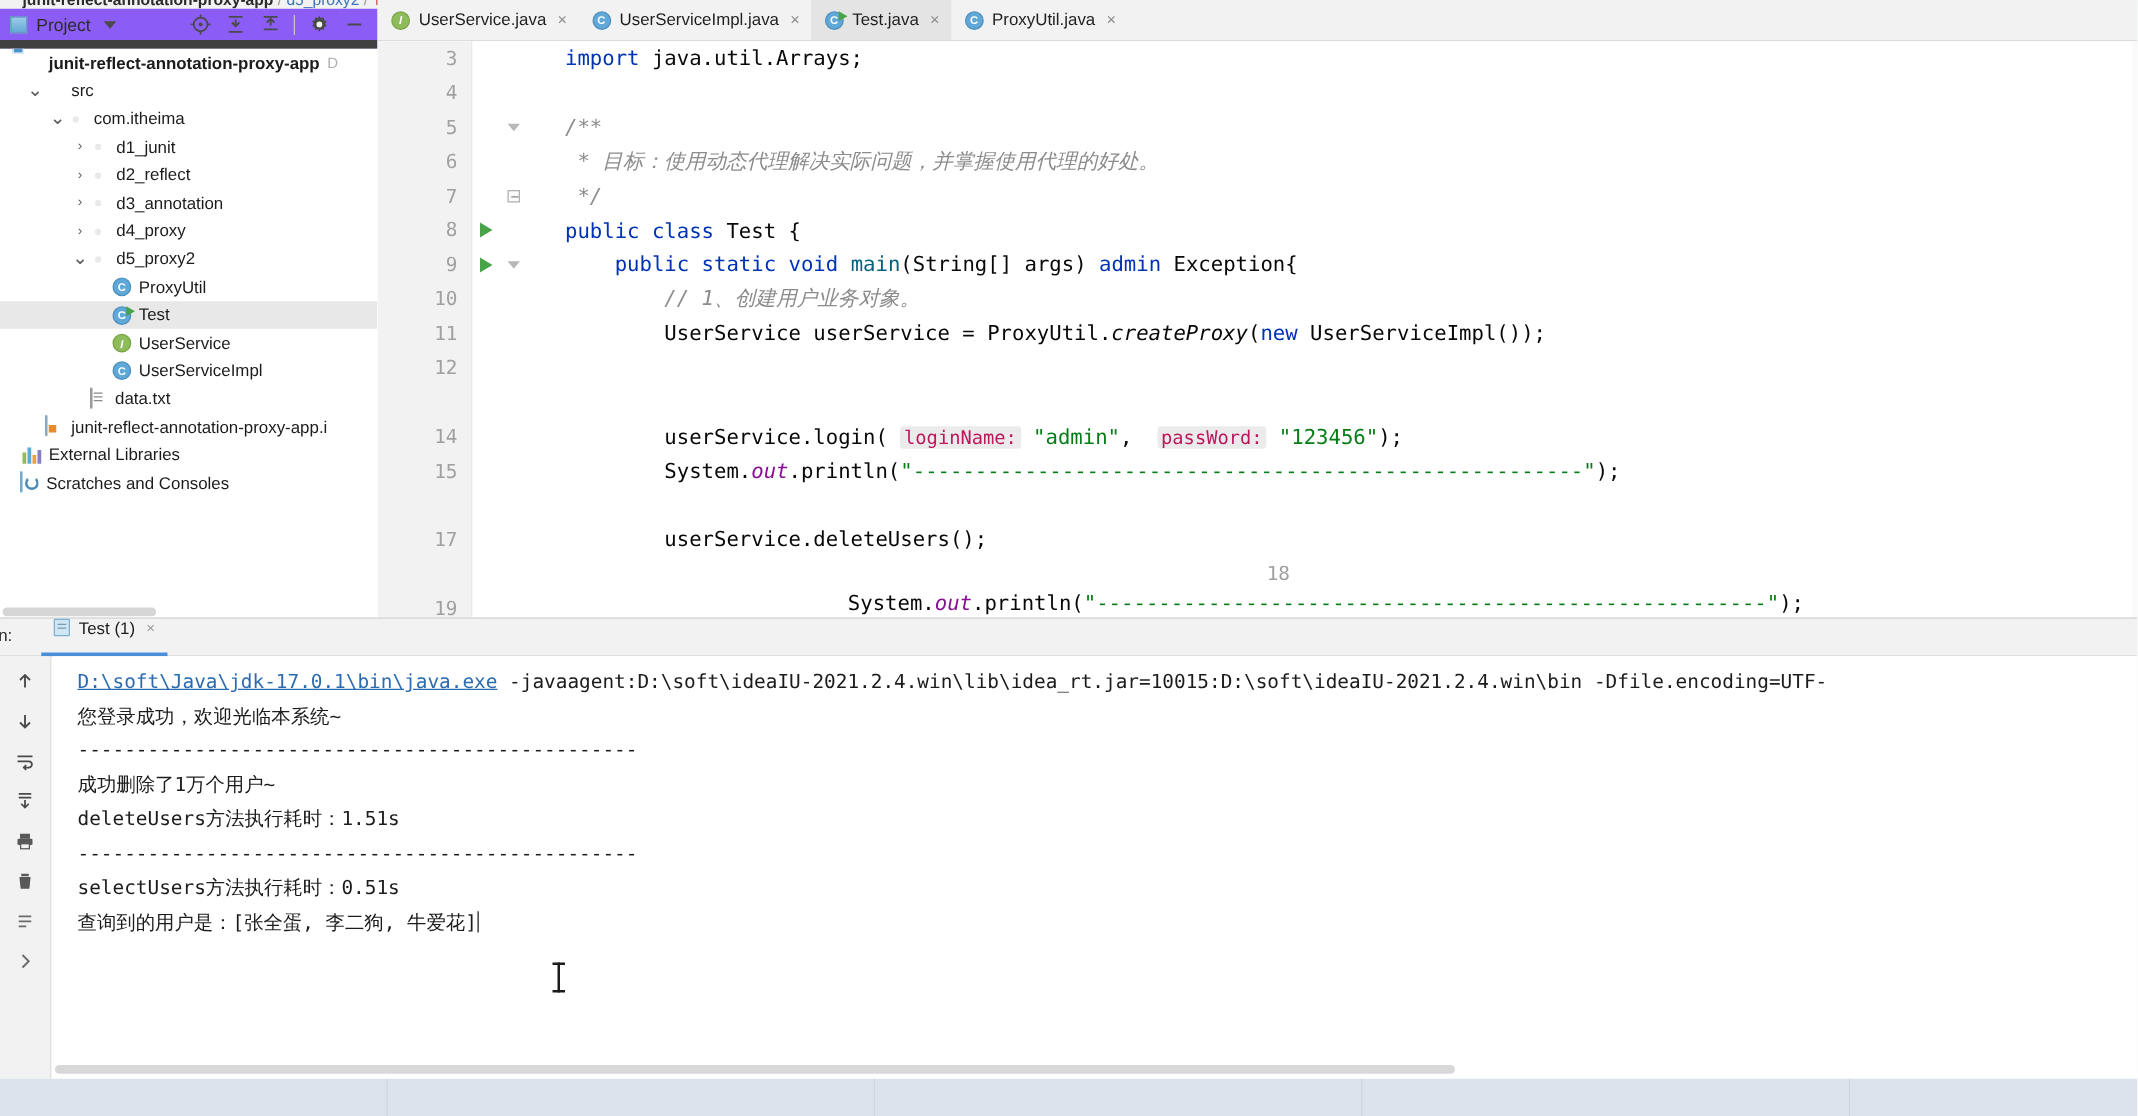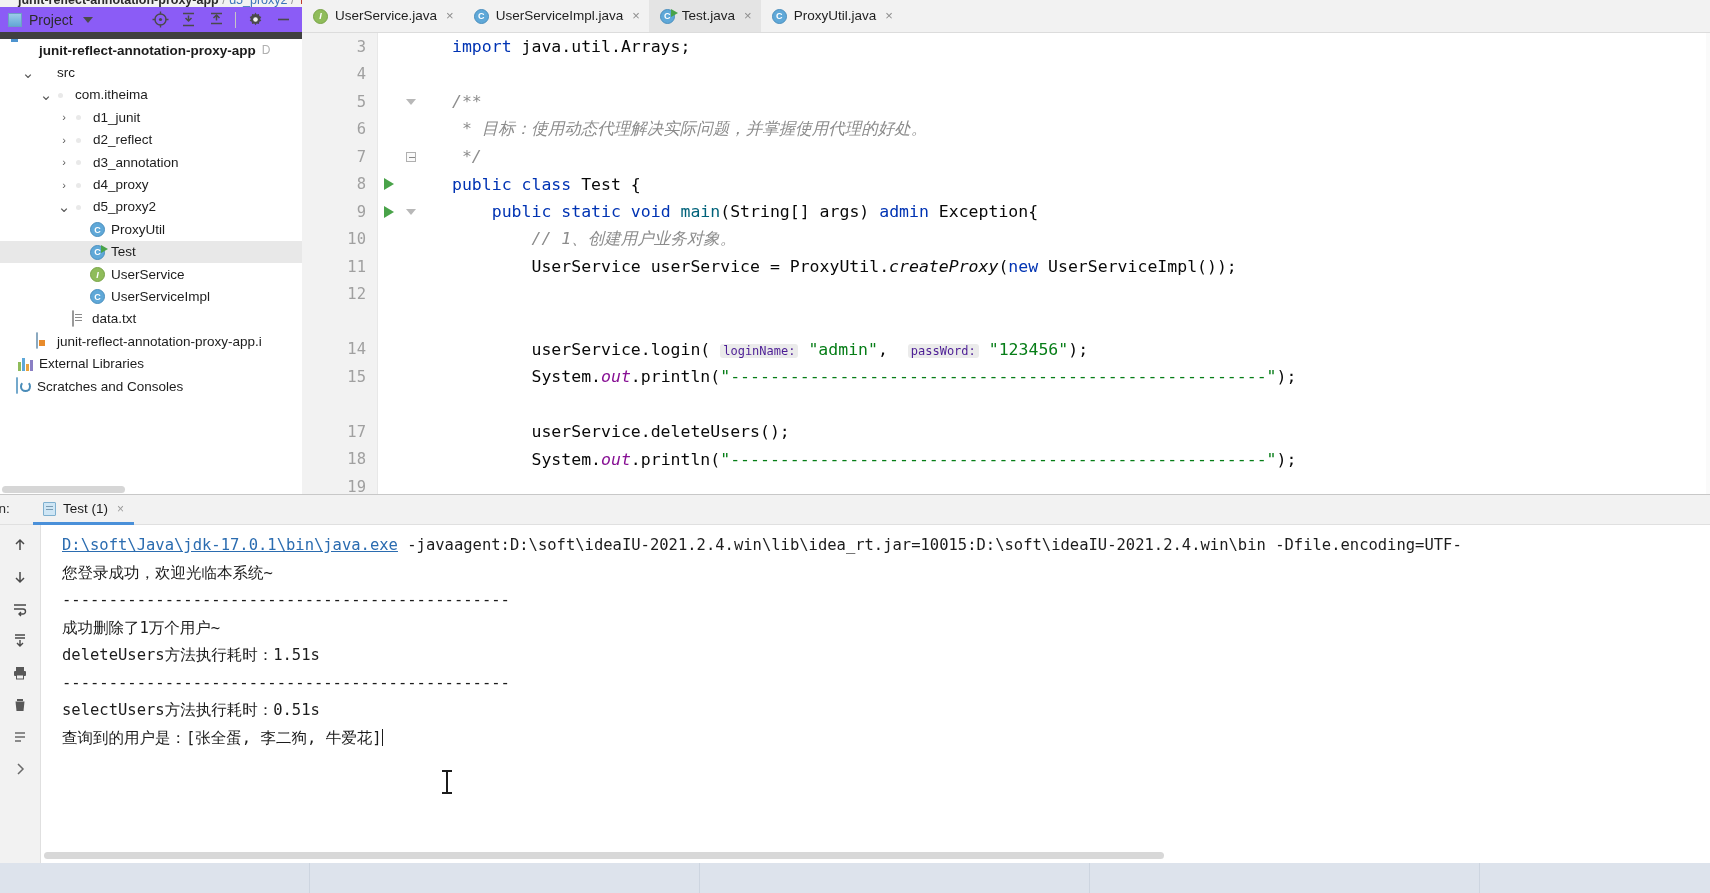--- a/index.html
+++ b/index.html
@@ -178,22 +178,22 @@
   .codetext { margin-left: 30px; white-space: pre; color: #080808; }
 
   
   .kw   { color: #0033b3; }
   .str  { color: #067d17; }
   .cmt  { color: #8c8c8c; font-style: italic; }
   .stat { color: #871094; font-style: italic; }
   .mth  { color: #00627a; }
   .italm{ font-style: italic; }
   .hint {
-    background: #ebebeb; color: #4c1d95; border-radius: 3px;
-    padding: 0 3px; font-size: 12px;
+    background: #ebebeb; color: #be185d; border-radius: 3px;
+    padding: 0 3px; font-size: 15px;
   }
 
   .tri-run { width:0;height:0;border-left:10px solid #49a349;border-top:6px solid transparent;border-bottom:6px solid transparent; }
   .fold-mark {
     width:10px;height:10px;border:1px solid #b0b0b0;background:#fafafa;
     position:relative;
   }
   .fold-mark::after{content:'';position:absolute;left:2px;top:4px;width:6px;height:1px;background:#888;}
   .fold-tri {
     width:0;height:0;border-left:5px solid transparent;border-right:5px solid transparent;
@@ -214,21 +214,21 @@
     position: absolute; left: 0; top: 0; width: 1710px; height: 30px;
     background: #f2f2f2; display: flex; align-items: center;
     border-bottom: 1px solid #e0e0e0;
   }
   .run-label {
     position: absolute; left: -9px; top: 6px;
     font-size: 13.5px; color: #2b2b2b;
   }
   .run-tab {
     position: absolute; left: 33px; top: 0; height: 30px;
-    display: flex; align-items: center; padding: 0 10px;
+    display: flex; padding: 0 10px;
     font-size: 13.5px; color: #1c1c1c; cursor: pointer;
     border-bottom: 3px solid #4a90d9;
   }
   .run-tab .rtico {
     width: 13px; height: 14px; background: #cfe6f5; border: 1px solid #7fb0cf;
     border-radius: 1px; margin-right: 7px; position: relative;
   }
   .run-tab .rtico::after{content:'';position:absolute;left:2px;top:3px;width:7px;height:1px;background:#7a9cb3;box-shadow:0 3px 0 #7a9cb3;}
   .run-tab .rtclose { margin-left: 9px; color: #9a9a9a; font-size: 12px; }
 
@@ -557,21 +557,21 @@
           <div class="grun"></div>
           <div class="gfold"></div>
           <div class="codetext">        System.<span class="stat">out</span>.println(<span class="str">"------------------------------------------------------"</span>);</div>
         </div>
         <div class="ln" style="top: 385px;">
           <div class="lnum-box">17</div>
           <div class="grun"></div>
           <div class="gfold"></div>
           <div class="codetext">        userService.deleteUsers();</div>
         </div>
-        <div class="ln" style="top: 412.5px;">
+        <div class="ln" style="top: 412.5px; flex-direction: column;">
           <div class="lnum-box">18</div>
           <div class="grun"></div>
           <div class="gfold"></div>
           <div class="codetext">        System.<span class="stat">out</span>.println(<span class="str">"------------------------------------------------------"</span>);</div>
         </div>
         <div class="ln" style="top: 440px;">
           <div class="lnum-box">19</div>
           <div class="grun"></div>
           <div class="gfold"></div>
           <div class="codetext"></div>

